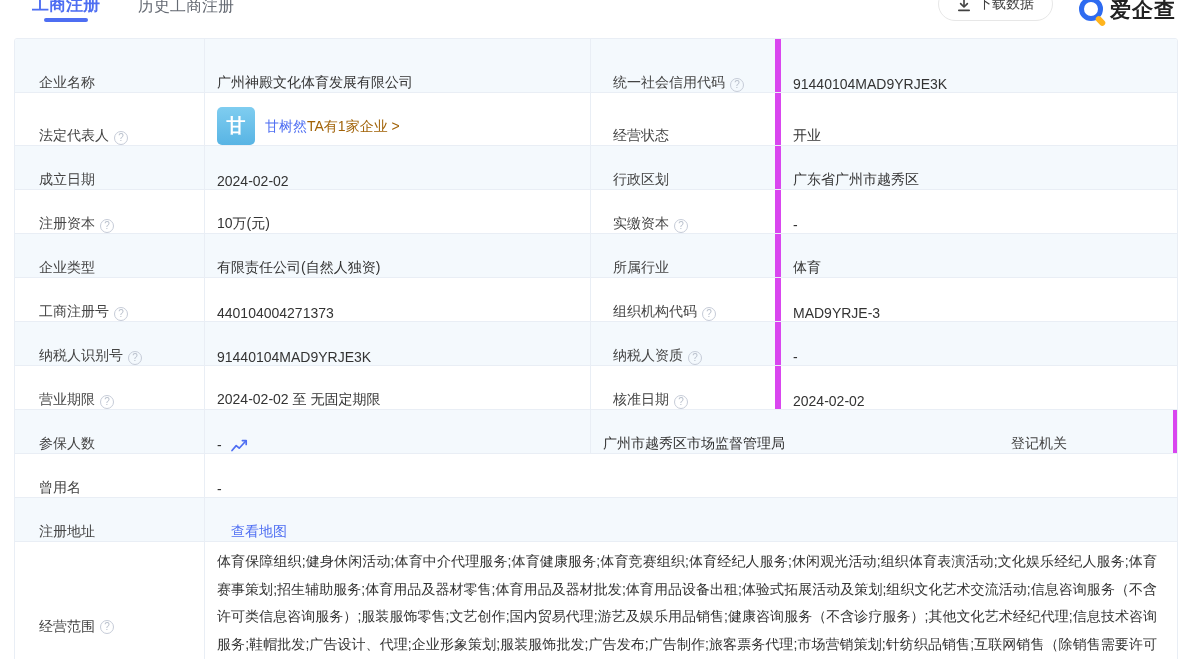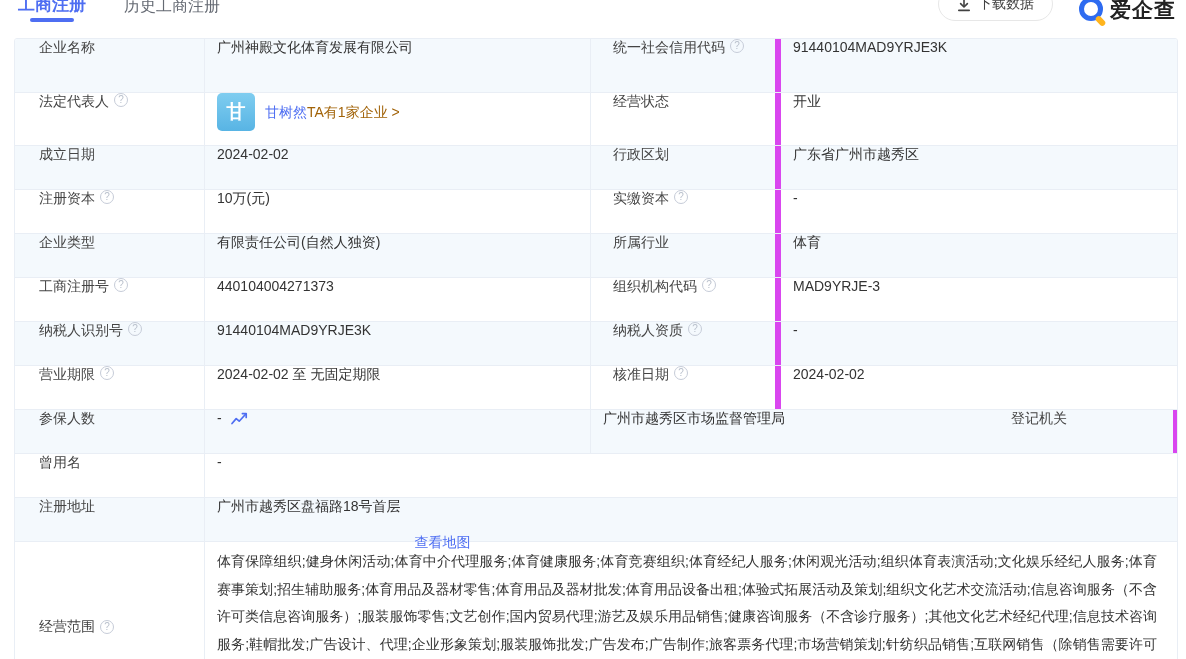--- a/index.html
+++ b/index.html
@@ -1,21 +1,21 @@
 <!DOCTYPE html>
 <html><head>
 <meta charset="utf-8">
 <style>
   * { margin:0; padding:0; box-sizing:border-box; }
   html,body { background:#fff; }
   body { font-family:"Liberation Sans","DejaVu Sans",sans-serif; color:#333; }
   .page { position:relative; width:1186px; height:659px; overflow:hidden; background:#fff; }
 
   
-  .header { display:flex; align-items:flex-start; padding:0 10px 0 18px; height:38px; }
+  .header { display:flex; align-items:flex-start; padding:0 10px 0 32px; height:38px; }
   .tabs { display:flex; gap:38px; margin-top:-5px; }
   .tab { position:relative; cursor:pointer; white-space:nowrap; }
   .tab-active { font-size:17px; font-weight:bold; color:#4e6ef2; line-height:20px; }
   .tab-underline { position:absolute; left:50%; transform:translateX(-50%); top:23px;
     width:44px; height:4px; border-radius:2px; background:#4e6ef2; }
   .tab-normal { font-size:16px; color:#656a73; line-height:20px; margin-top:1px; }
 
   .header-right { margin-left:auto; display:flex; align-items:flex-start; gap:26px; }
   .download-btn { margin-top:-13px; height:34px; display:flex; align-items:center; gap:7px;
     padding:0 18px; border:1px solid #e7e7e7; border-radius:17px; background:#fff;
@@ -30,21 +30,21 @@
     background:#ffb41d; border-radius:3px; transform:rotate(45deg); }
   .brand-text { font-size:21px; font-weight:bold; color:#222; letter-spacing:1px; }
 
   
   .info-table { margin:0 8px 0 14px; width:1164px; border:1px solid #e9eef5; border-radius:3px;
     overflow:hidden; }
   .row { display:flex; border-bottom:1px solid #e9eef5; background:#fff; }
   .row:last-child { border-bottom:none; }
   .row.tint { background:#f4f9fd; }
   .row-h1 { height:54px; } .row-h2 { height:53px; } .row-h { height:44px; }
-  .cell { display:flex; align-items:flex-start; font-size:14px; }
+  .cell { display:flex; align-items:flex-end; font-size:14px; }
   .cell-label { width:190px; padding-left:24px; color:#444; border-right:1px solid #e9eef5;
     flex:none; }
   .cell-value { width:386px; padding:0 12px; color:#333; border-right:1px solid #e9eef5;
     flex:none; }
   .cell-label2 { width:190px; padding-left:22px; color:#444; border-right:6px solid #d946ef;
     flex:none; }
   .cell-value2 { width:398px; padding:0 12px; color:#333; flex:none; border-right:none; }
   .cell-span { width:974px; padding:0 12px; color:#333; flex:none; border-right:none; }
 
   .help { display:inline-flex; width:14px; height:14px; border:1px solid #c6ccd8; border-radius:50%;
@@ -270,21 +270,20 @@
       <div class="cell cell-span">
         <span>-</span>
       </div>
     </div>
 
     <div class="row tint row-h">
       <div class="cell cell-label">
         <span>注册地址</span>
       </div>
       <div class="cell cell-span">
-        <span>广州市越秀区盘福路18号首层</span>
         <span class="map-link">查看地图</span>
       </div>
     </div>
 
     <div class="row row-scope">
       <div class="cell cell-label">
         <span>经营范围</span>
         <span class="help">?</span>
       </div>
       <div class="scope-value">体育保障组织;健身休闲活动;体育中介代理服务;体育健康服务;体育竞赛组织;体育经纪人服务;休闲观光活动;组织体育表演活动;文化娱乐经纪人服务;体育赛事策划;招生辅助服务;体育用品及器材零售;体育用品及器材批发;体育用品设备出租;体验式拓展活动及策划;组织文化艺术交流活动;信息咨询服务（不含许可类信息咨询服务）;服装服饰零售;文艺创作;国内贸易代理;游艺及娱乐用品销售;健康咨询服务（不含诊疗服务）;其他文化艺术经纪代理;信息技术咨询服务;鞋帽批发;广告设计、代理;企业形象策划;服装服饰批发;广告发布;广告制作;旅客票务代理;市场营销策划;针纺织品销售;互联网销售（除销售需要许可的商品）;鞋帽零售;平面设计;演出策划服务</div>

